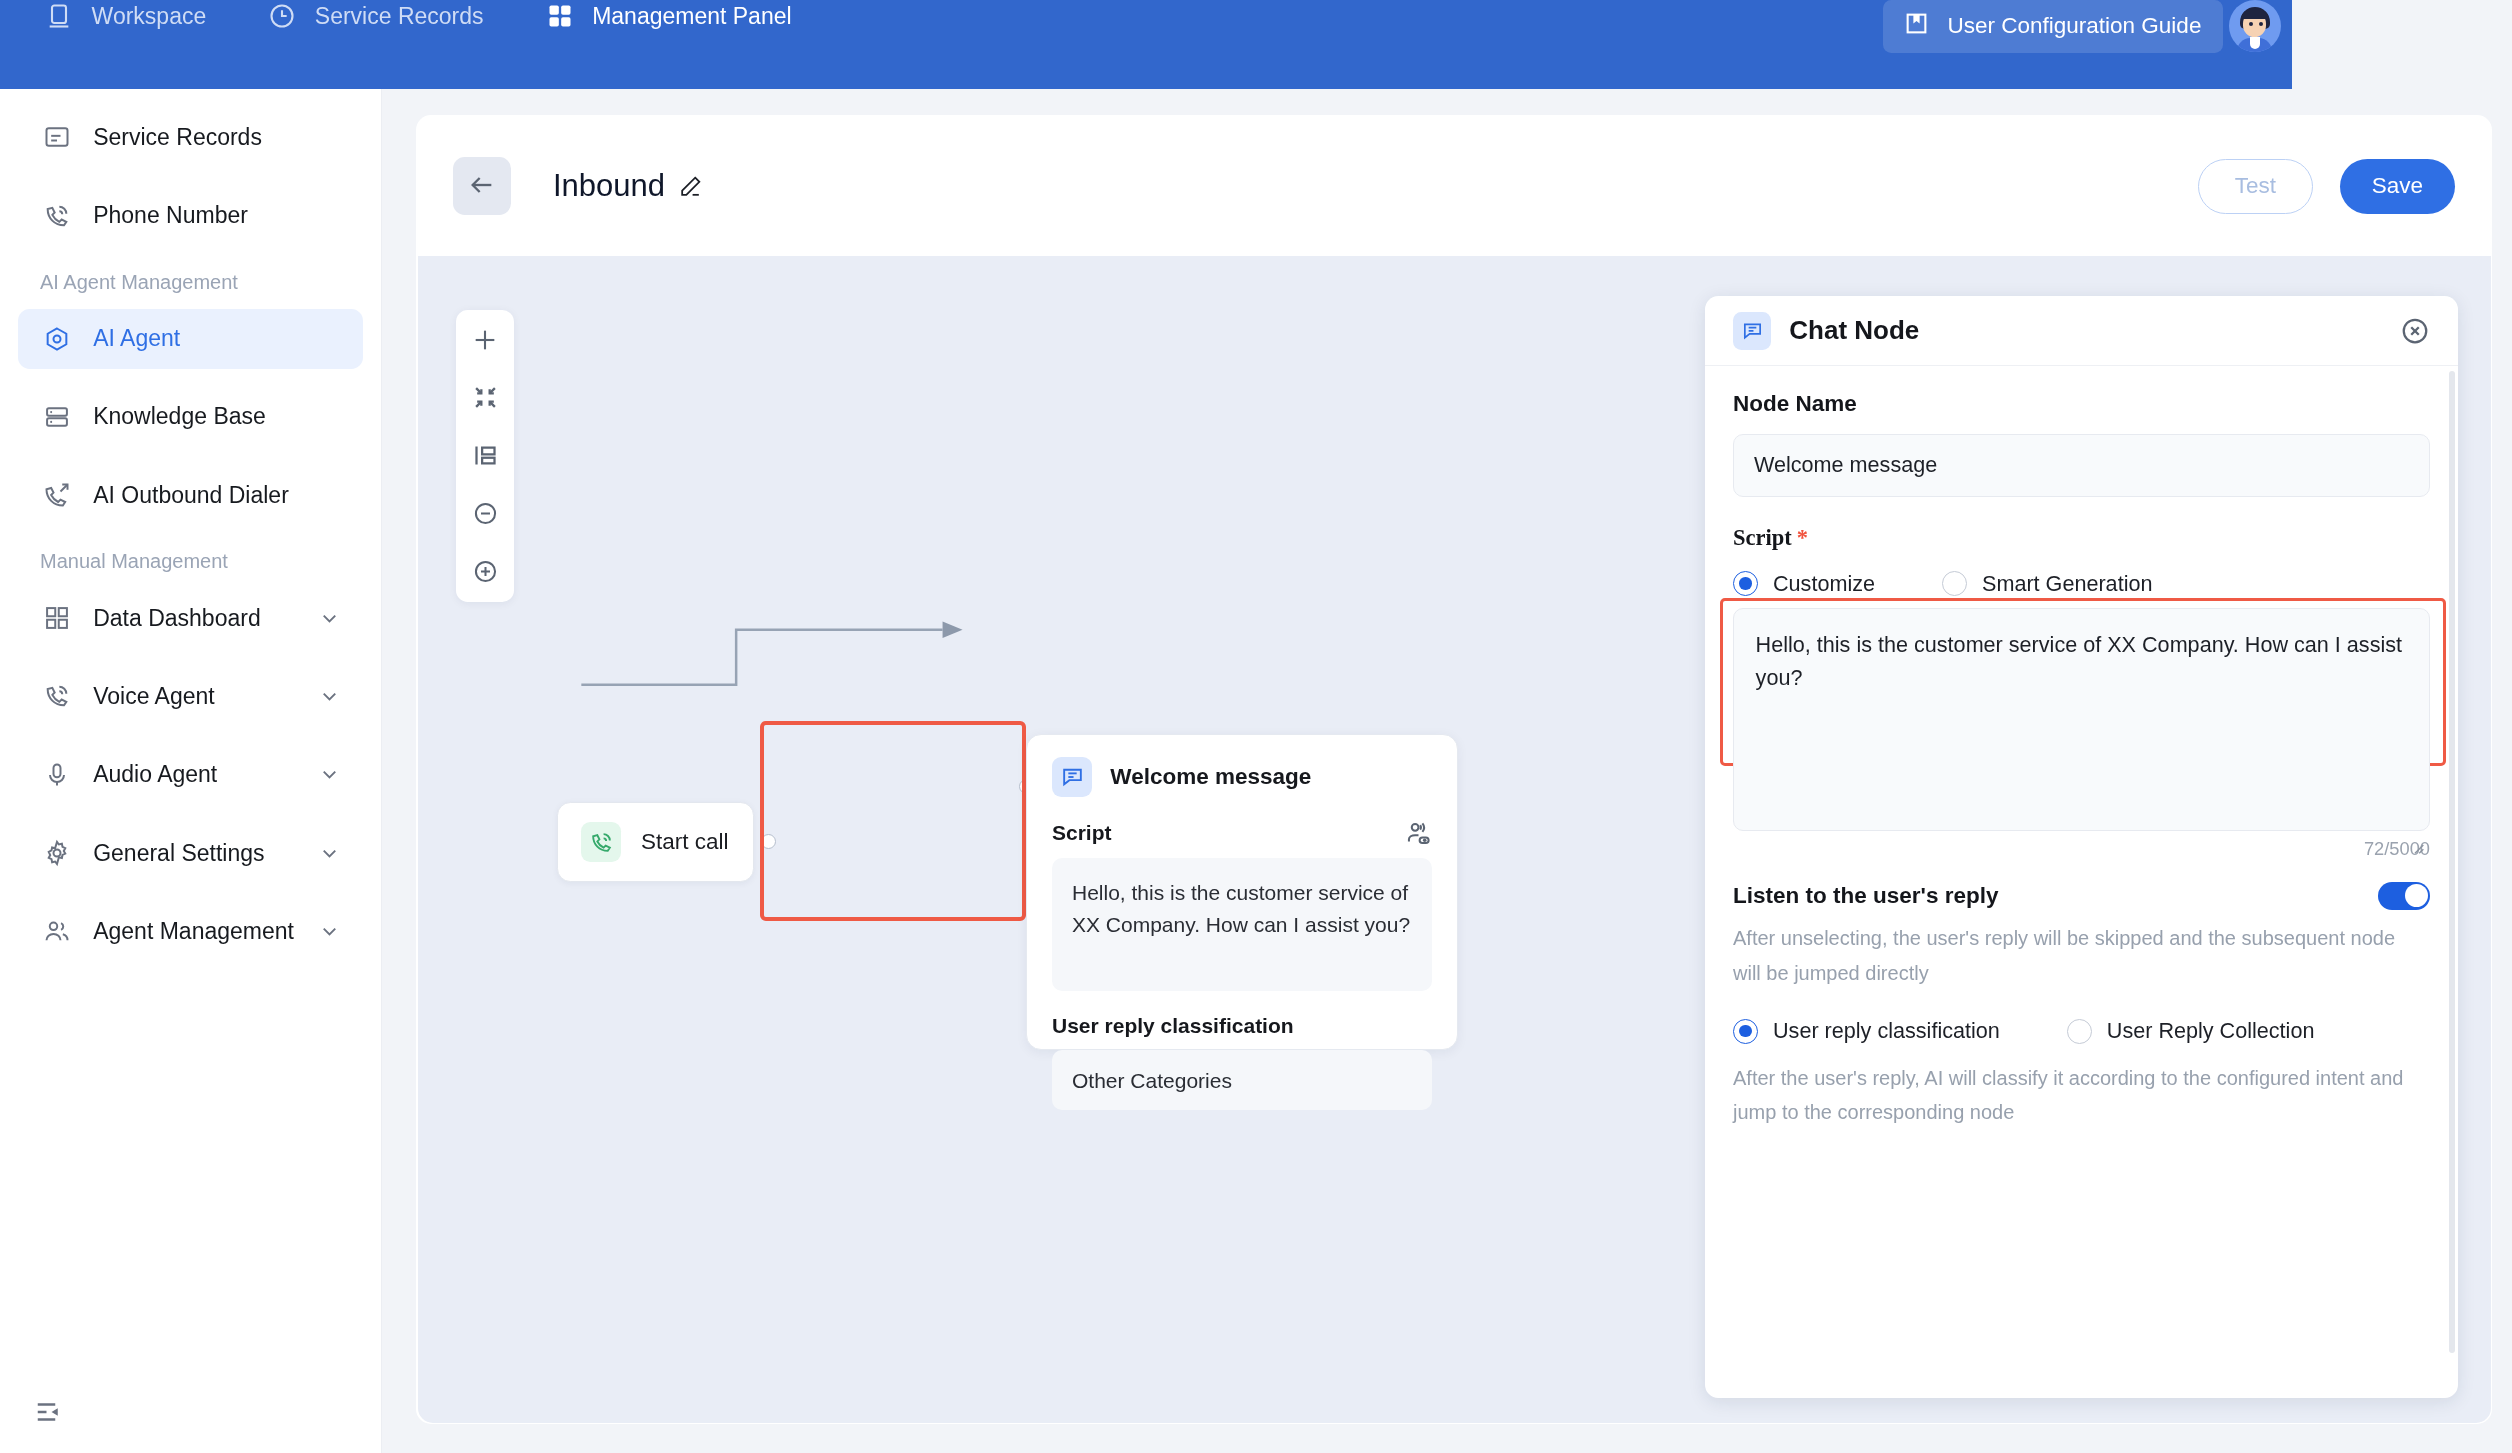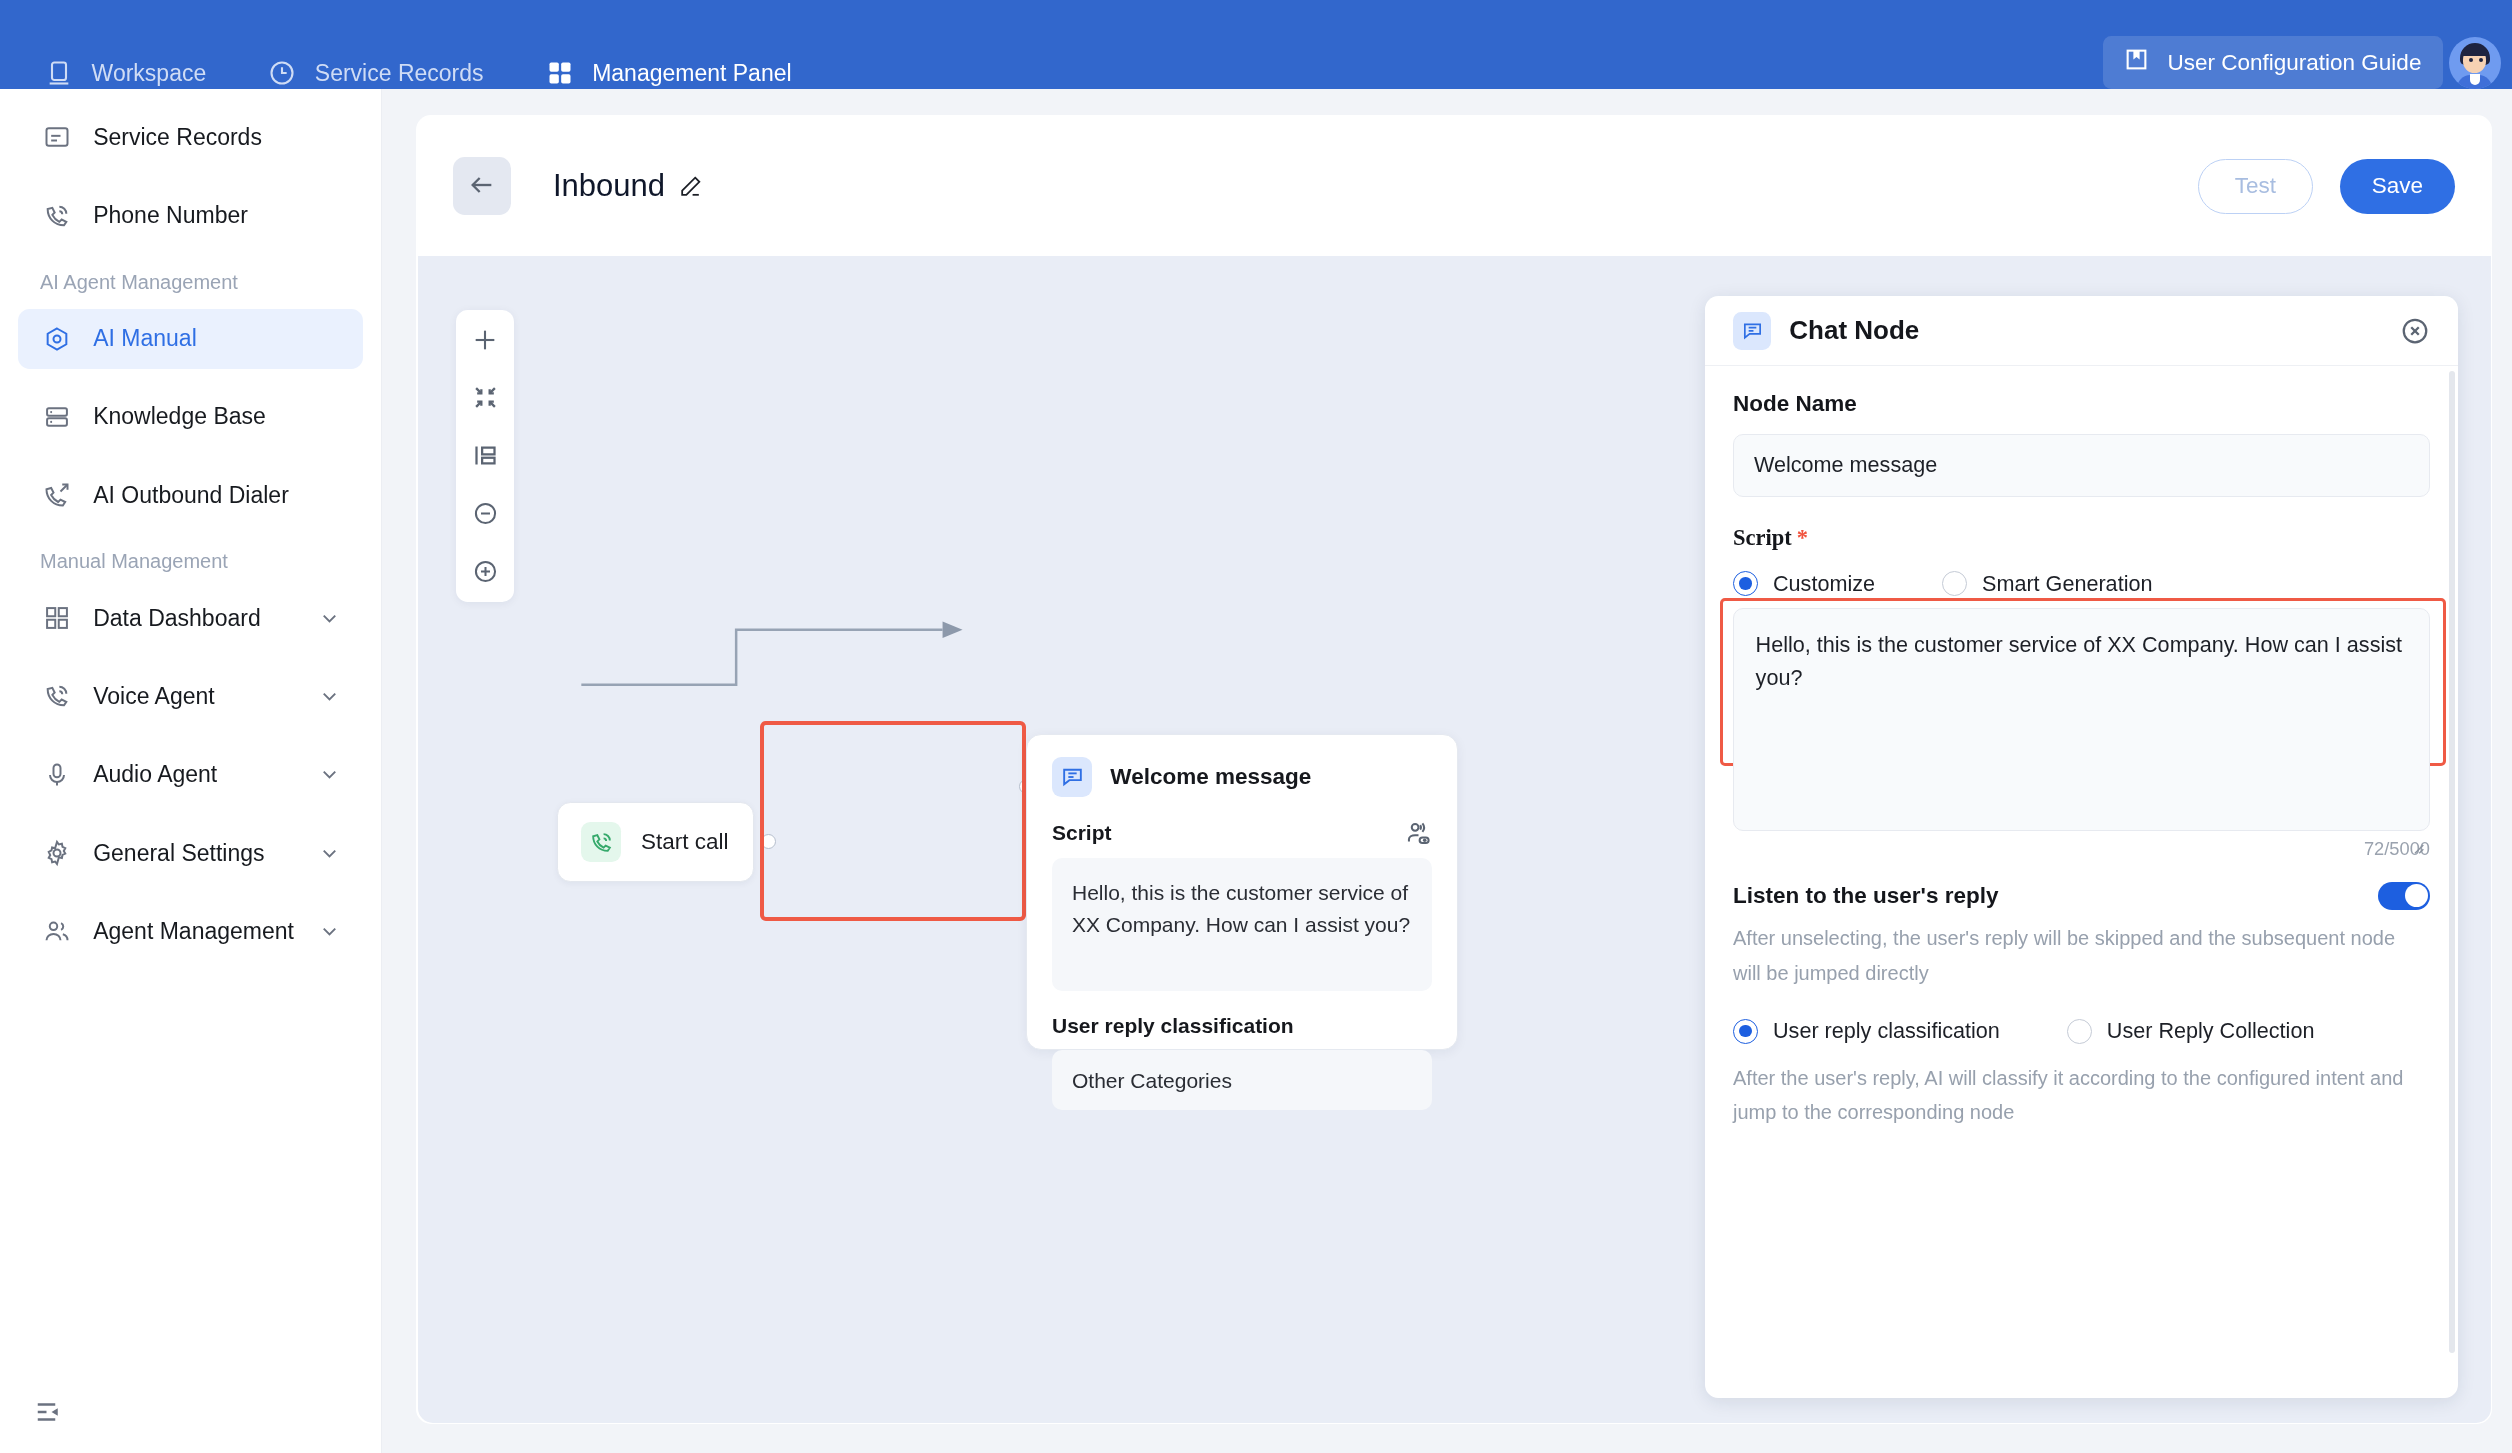--- a/index.html
+++ b/index.html
@@ -6,23 +6,23 @@
   html, body {
     width: 2512px; height: 1453px;
     font-family: "Liberation Sans", sans-serif;
     background: #f2f4f8;
     overflow: hidden;
   }
 
   
   .topbar {
     position: absolute; top: 0; left: 0;
-    width: 2512px; height: 89px;
+    width: 2292px; height: 89px;
     background: #3267cc;
-    display: flex; align-items: flex-end;
+    display: flex; align-items: flex-start;
   }
   .topbar-left { display: flex; align-items: center; padding-left: 43px; gap: 0; }
   .topnav-item {
     display: flex; align-items: center; gap: 16.6px;
     padding: 0 28px 0 0; margin-right: 32px;
     color: #cfdcf5; font-size: 23px; cursor: pointer;
   }
   .topnav-item.active { color: #ffffff; }
   .topnav-item .ti { width: 32px; height: 32px; display: flex; align-items: center; justify-content: center; }
   .topbar-right {
@@ -335,21 +335,21 @@
 
   <div class="side-group-label">AI Agent Management</div>
 
   <div class="side-item active">
     <span class="si">
       <svg width="28" height="28" viewBox="0 0 24 24" fill="none" stroke="#2f6fe4" stroke-width="1.7">
         <polygon points="12,3 20,7.5 20,16.5 12,21 4,16.5 4,7.5"></polygon>
           <circle cx="12" cy="12" r="3"></circle>
       </svg>
     </span>
-    <span>AI Manual</span>
+    <span>AI Agent</span>
   </div>
 
   <div class="side-item">
     <span class="si">
       <svg width="28" height="28" viewBox="0 0 24 24" fill="none" stroke="#6b7280" stroke-width="1.7">
         <rect x="3.5" y="4.5" width="17" height="6.5" rx="1.5"></rect>
           <rect x="3.5" y="13" width="17" height="6.5" rx="1.5"></rect>
         <circle cx="7" cy="7.8" r="0.9" fill="#6b7280" stroke="none"></circle>
           <circle cx="7" cy="16.2" r="0.9" fill="#6b7280" stroke="none"></circle>
       </svg>

